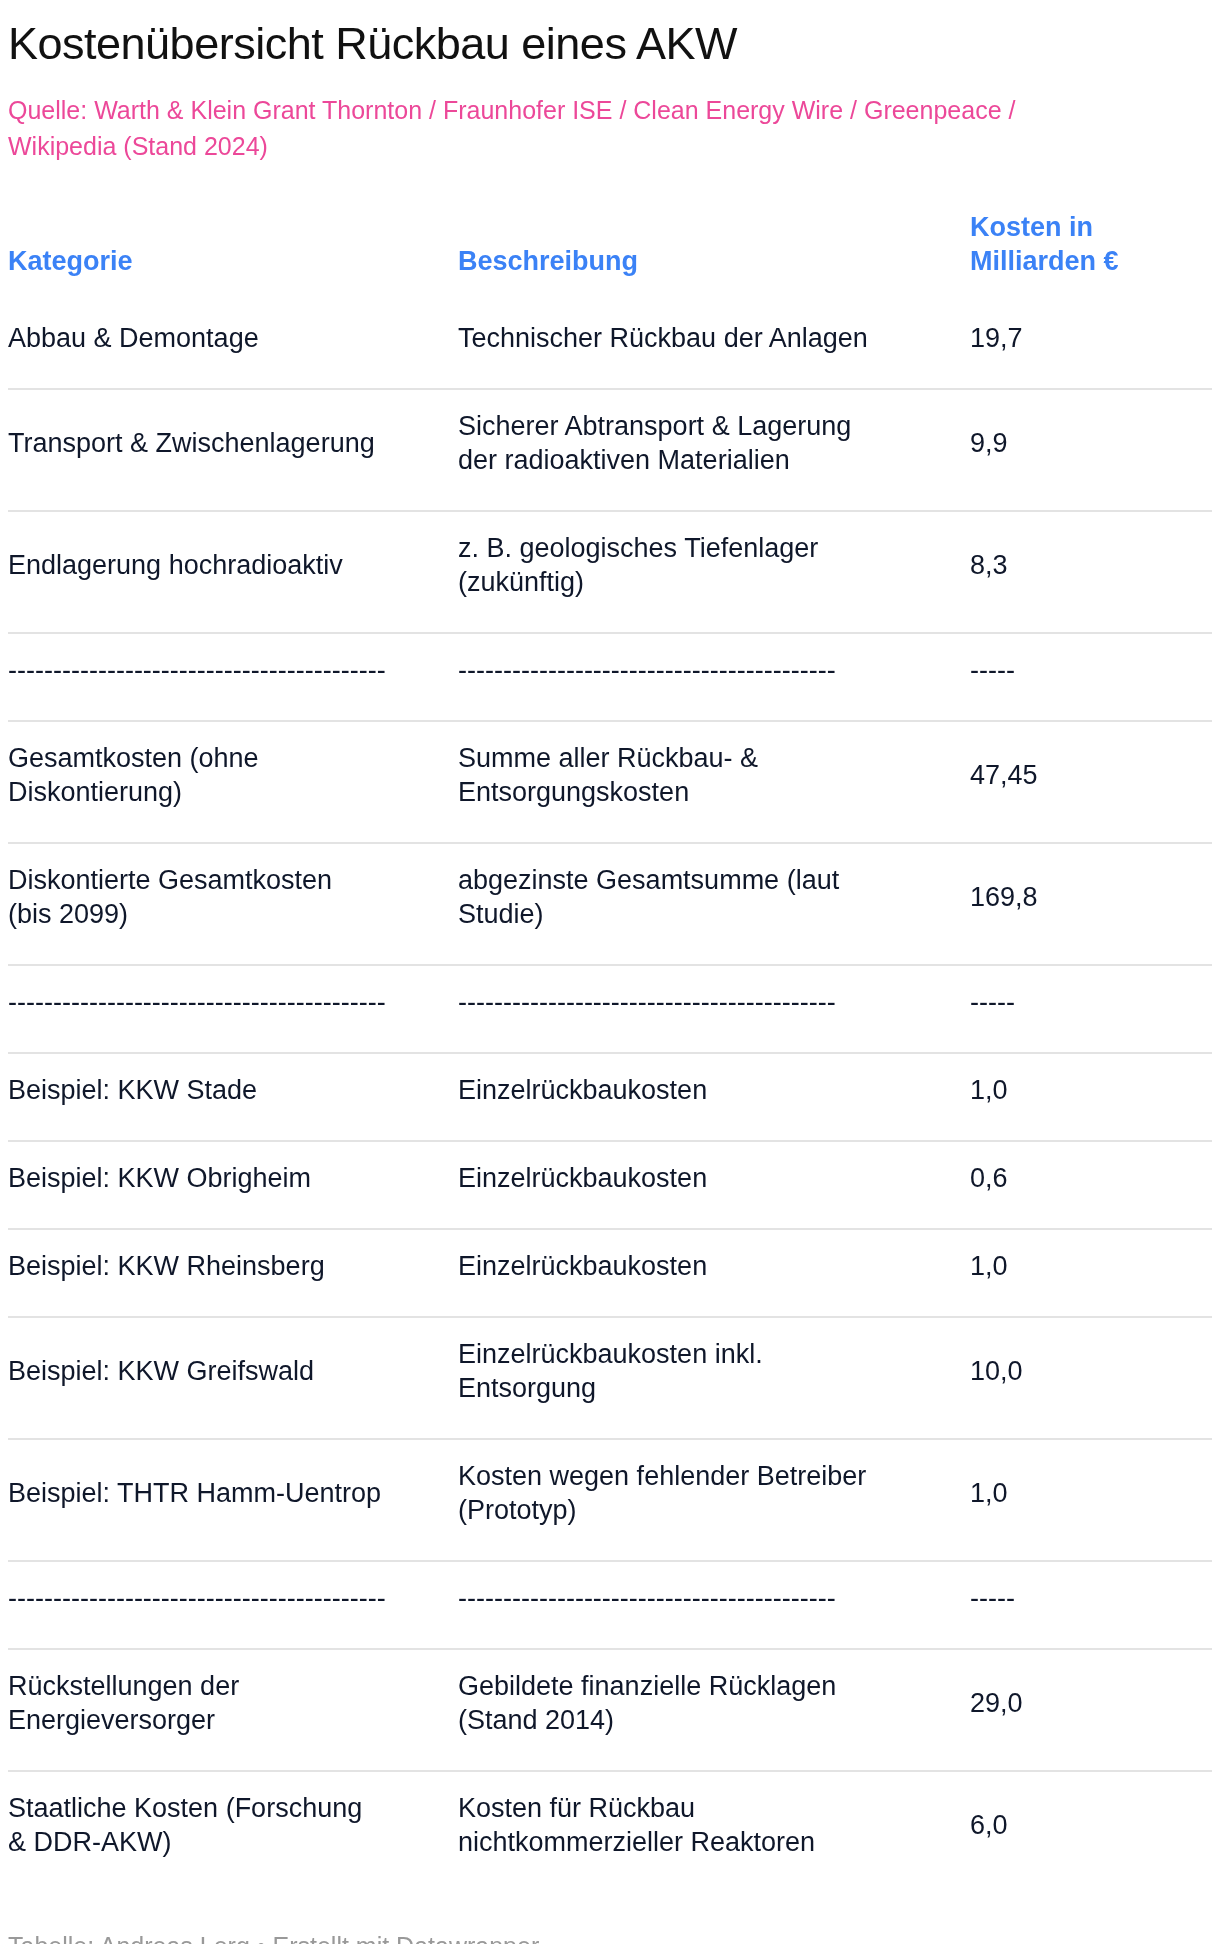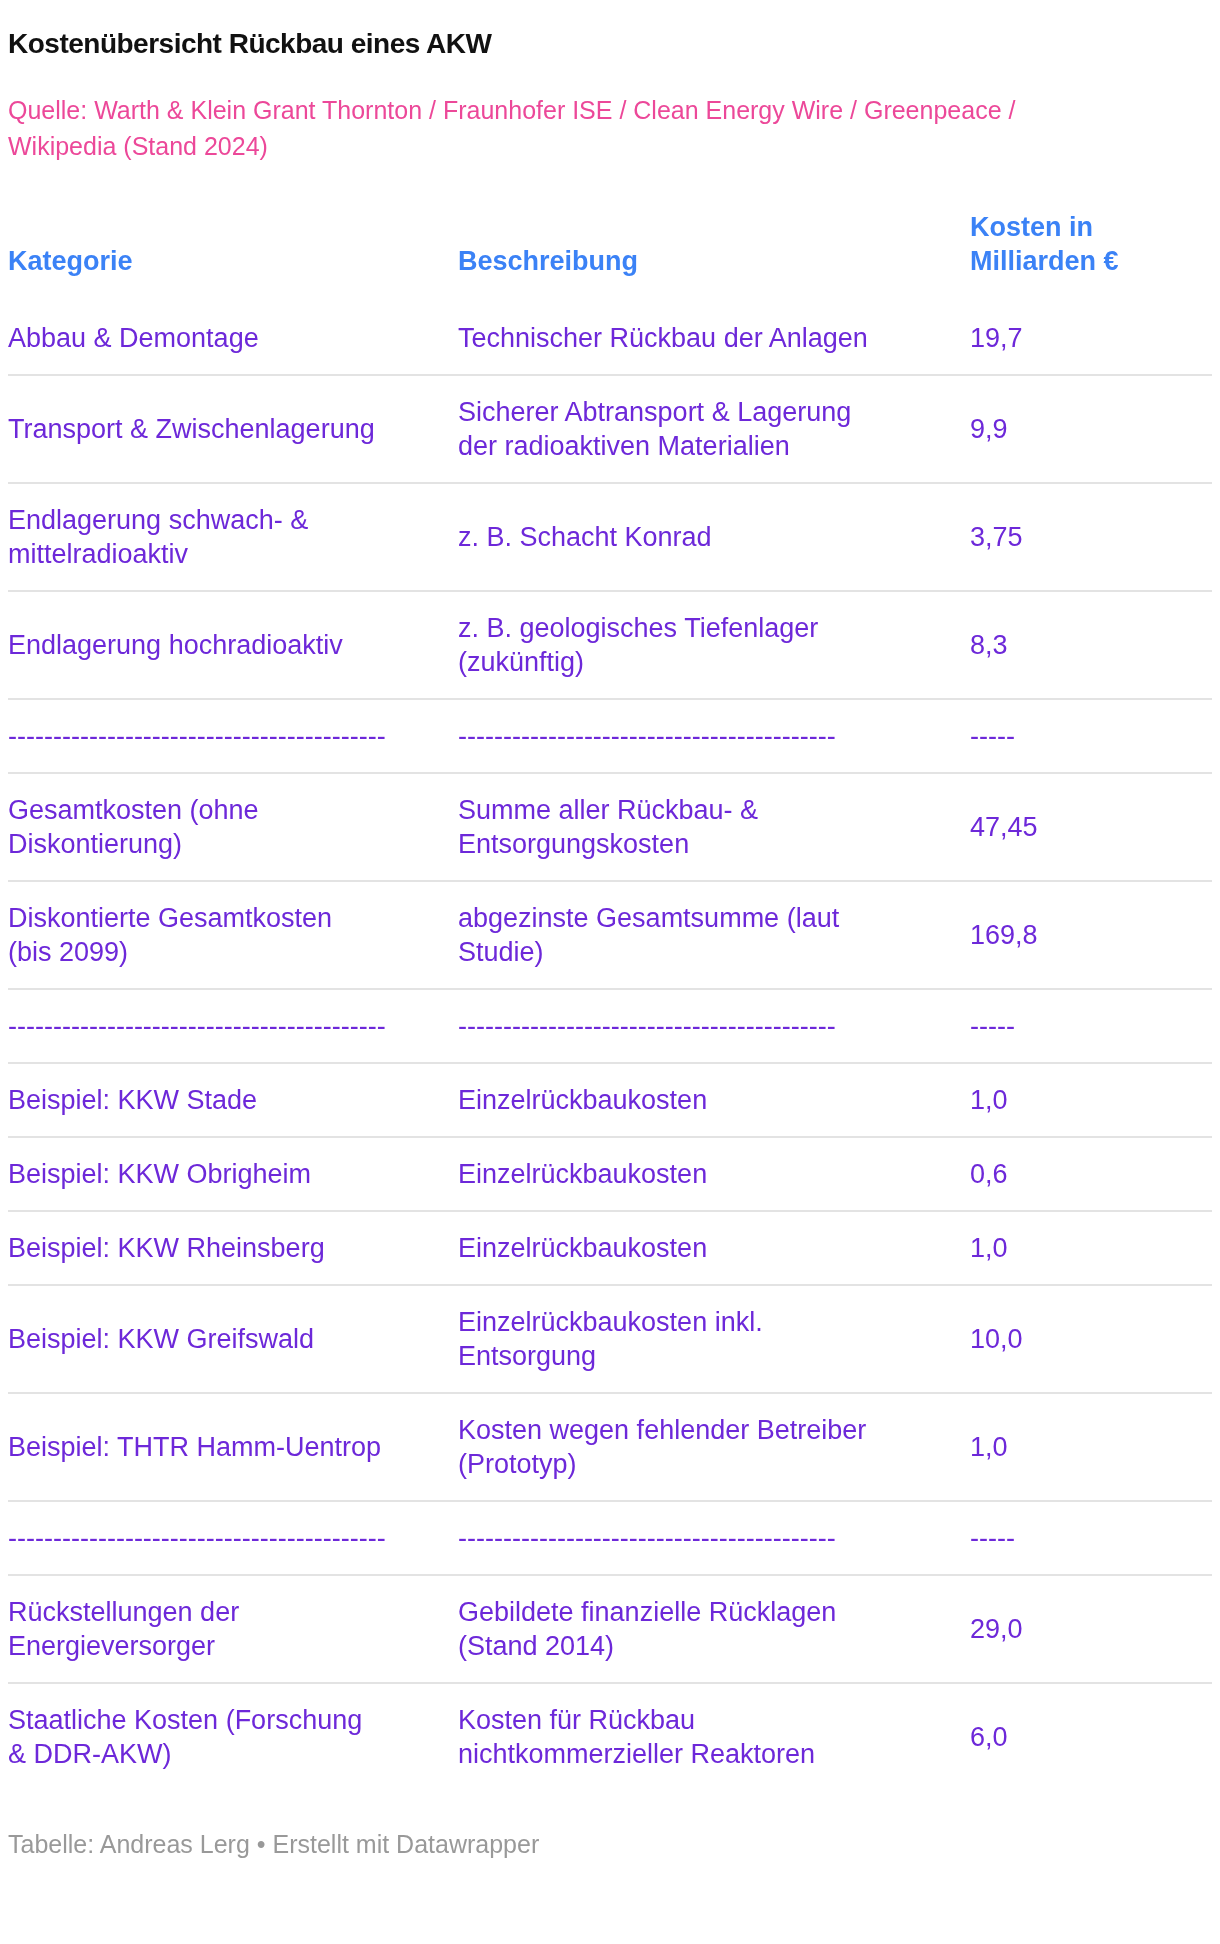--- a/index.html
+++ b/index.html
@@ -15,23 +15,23 @@
     color: #1f1f1f;
     overflow: hidden;
   }
   .page {
     box-sizing: border-box;
     width: 1220px;
     padding: 14px 8px 0 8px;
   }
   .title {
     margin: 6px 0 24px 0;
-    font-size: 28px;
+    font-size: 45px;
     line-height: 48px;
-    font-weight: 700;
+    font-weight: 400;
     letter-spacing: -0.5px;
     color: #111111;
   }
   .description {
     margin: 0 0 46px 0;
     font-size: 25px;
     line-height: 36px;
     color: #ec4899;
     white-space: pre-line;
   }
@@ -47,24 +47,24 @@
     line-height: 34px;
     font-weight: 700;
     color: #3b82f6;
     padding: 0 20px 24px 0;
     white-space: pre-line;
   }
   .cost-table td {
     font-size: 27px;
     line-height: 34px;
     vertical-align: middle;
-    padding: 19px 20px 19px 0;
+    padding: 19px 20px 33px 0;
     border-top: 2px solid #e3e3e3;
     white-space: pre-line;
-    color: #6d28d9;
+    color: #0f172a;
     word-wrap: break-word;
   }
   .cost-table tbody tr:first-child td {
     border-top: none;
   }
   .col-kategorie   { width: 450px; }
   .col-beschreibung{ width: 512px; }
   .col-kosten      { width: 242px; }
   .footer {
     margin: 38px 0 0 0;
@@ -106,26 +106,20 @@
   </tr>
 
   <tr>
     <td class="col-kategorie">Transport &amp; Zwischenlagerung</td>
     <td class="col-beschreibung">Sicherer Abtransport &amp; Lagerung
 der radioaktiven Materialien</td>
     <td class="col-kosten">9,9</td>
   </tr>
 
 
-  <tr>
-    <td class="col-kategorie">Endlagerung schwach- &amp;
-mittelradioaktiv</td>
-    <td class="col-beschreibung">z. B. Schacht Konrad</td>
-    <td class="col-kosten">3,75</td>
-  </tr>
 
   <tr>
     <td class="col-kategorie">Endlagerung hochradioaktiv</td>
     <td class="col-beschreibung">z. B. geologisches Tiefenlager
 (zukünftig)</td>
     <td class="col-kosten">8,3</td>
   </tr>
 
   <tr>
     <td class="col-kategorie">------------------------------------------</td>

